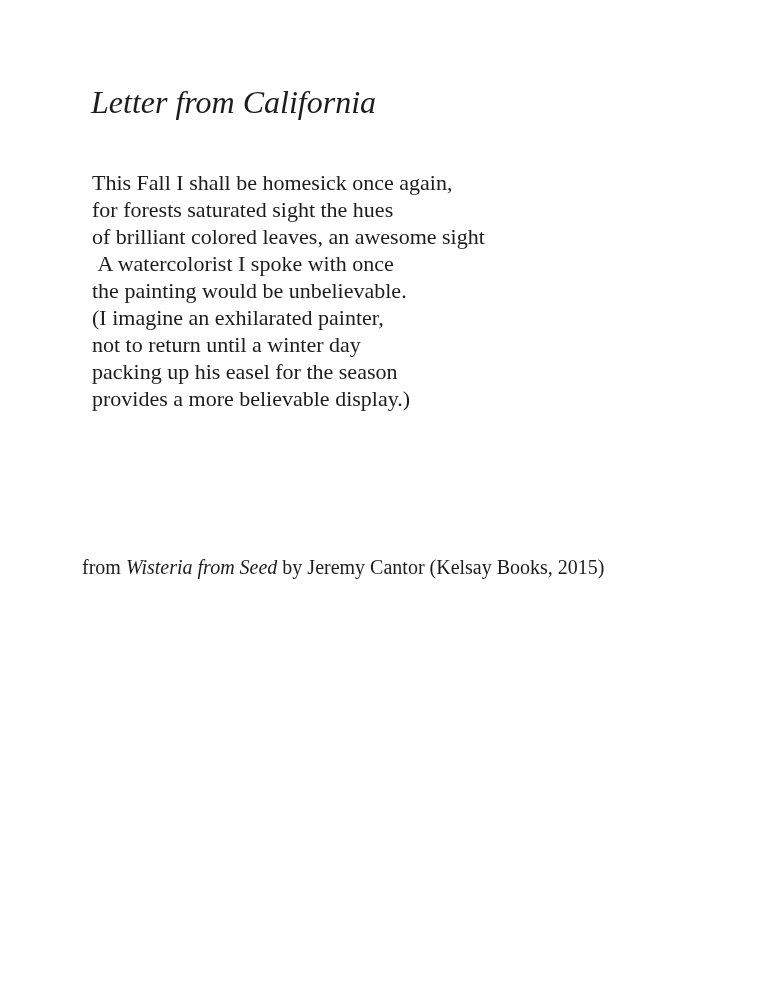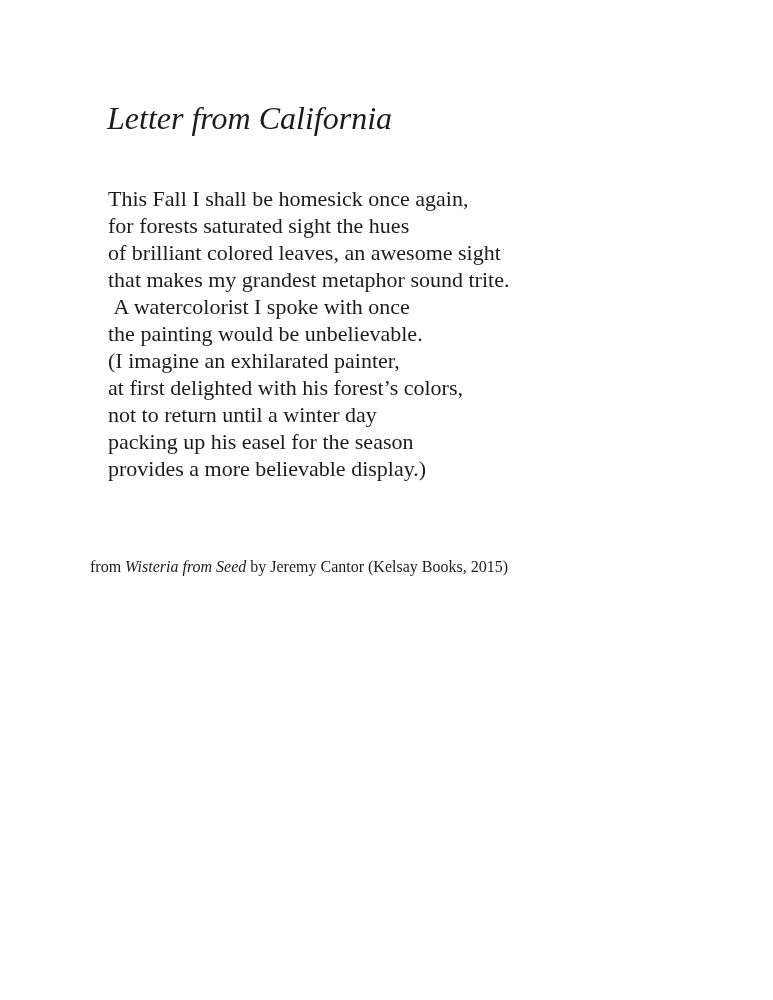--- a/index.html
+++ b/index.html
@@ -17,67 +17,64 @@
   }
   .page {
     position: absolute;
     inset: 0;
     background: #ffffff;
   }
   .poem-title {
     position: absolute;
     left: 91px;
     top: 84px;
-    margin: 16px;
+    margin: 0;
     font-style: italic;
     font-weight: normal;
     font-size: 32px;
     line-height: 1.15;
     white-space: nowrap;
   }
   .poem-body {
     position: absolute;
-    left: 108px;
+    left: 92px;
     top: 169px;
-    margin-top: 16px;
   }
   .poem-line {
     margin: 0;
     font-size: 22px;
     line-height: 27px;
     white-space: pre-wrap;
   }
   .attribution {
     position: absolute;
-    left: 90px;
+    left: 82px;
     top: 557px;
-    font-size: 16px;
+    font-size: 20px;
     line-height: 20px;
     white-space: nowrap;
   }
   .attribution .book-title {
     font-style: italic;
   }
 </style>
 </head>
 <body style="background: rgb(255, 255, 255); color: rgb(28, 28, 28);">
 
 <div class="page">
 
   <h1 class="poem-title">Letter from California</h1>
 
   <div class="poem-body">
     <p class="poem-line">This Fall I shall be homesick once again,</p>
     <p class="poem-line">for forests saturated sight the hues</p>
     <p class="poem-line">of brilliant colored leaves, an awesome sight</p>
-    <p class="poem-line">that makes my grandest metaphor sound trite.</p>
     <p class="poem-line"> A watercolorist I spoke with once</p>
     <p class="poem-line">the painting would be unbelievable.</p>
     <p class="poem-line">(I imagine an exhilarated painter,</p>
-    <p class="poem-line">at first delighted with his forest’s colors,</p>
     <p class="poem-line">not to return until a winter day</p>
     <p class="poem-line">packing up his easel for the season</p>
     <p class="poem-line">provides a more believable display.)</p>
   </div>
 
   <div class="attribution">
     <span>from </span><span class="book-title">Wisteria from Seed</span><span> by Jeremy Cantor (Kelsay Books, 2015)</span>
   </div>
 
 </div>

